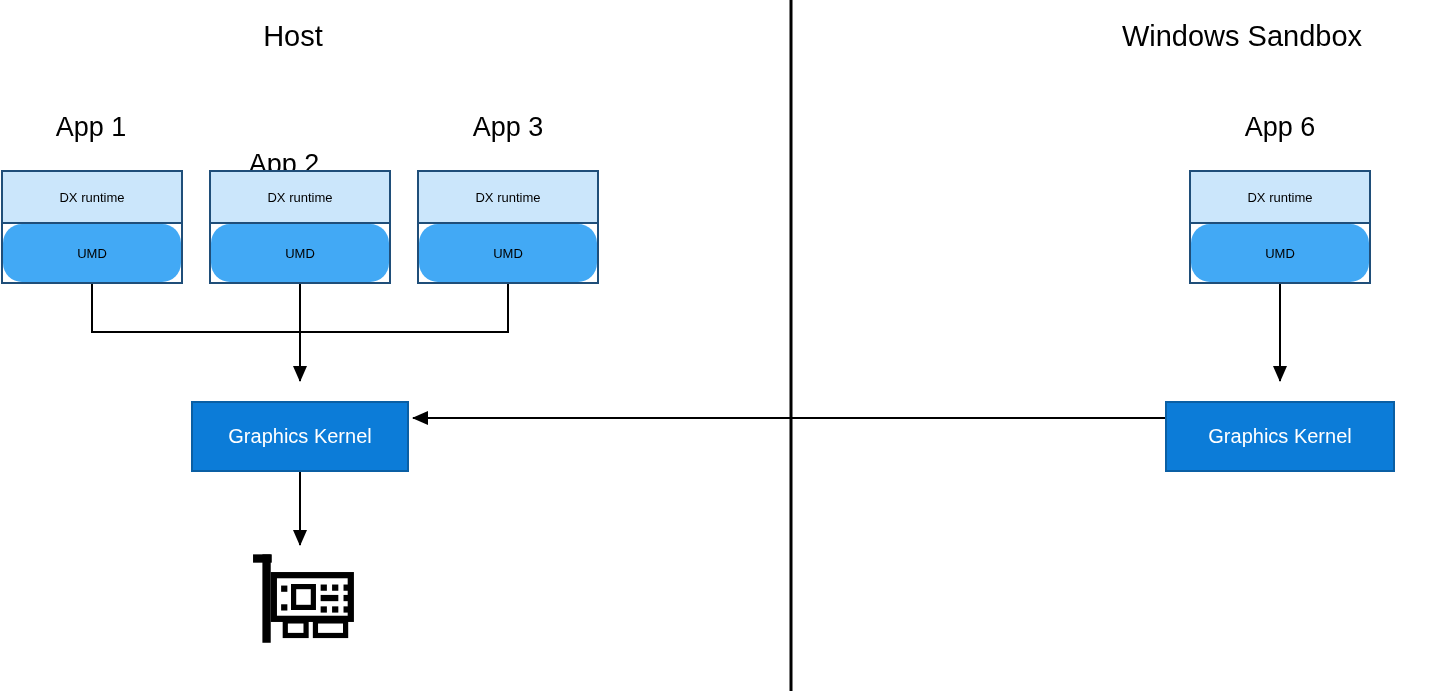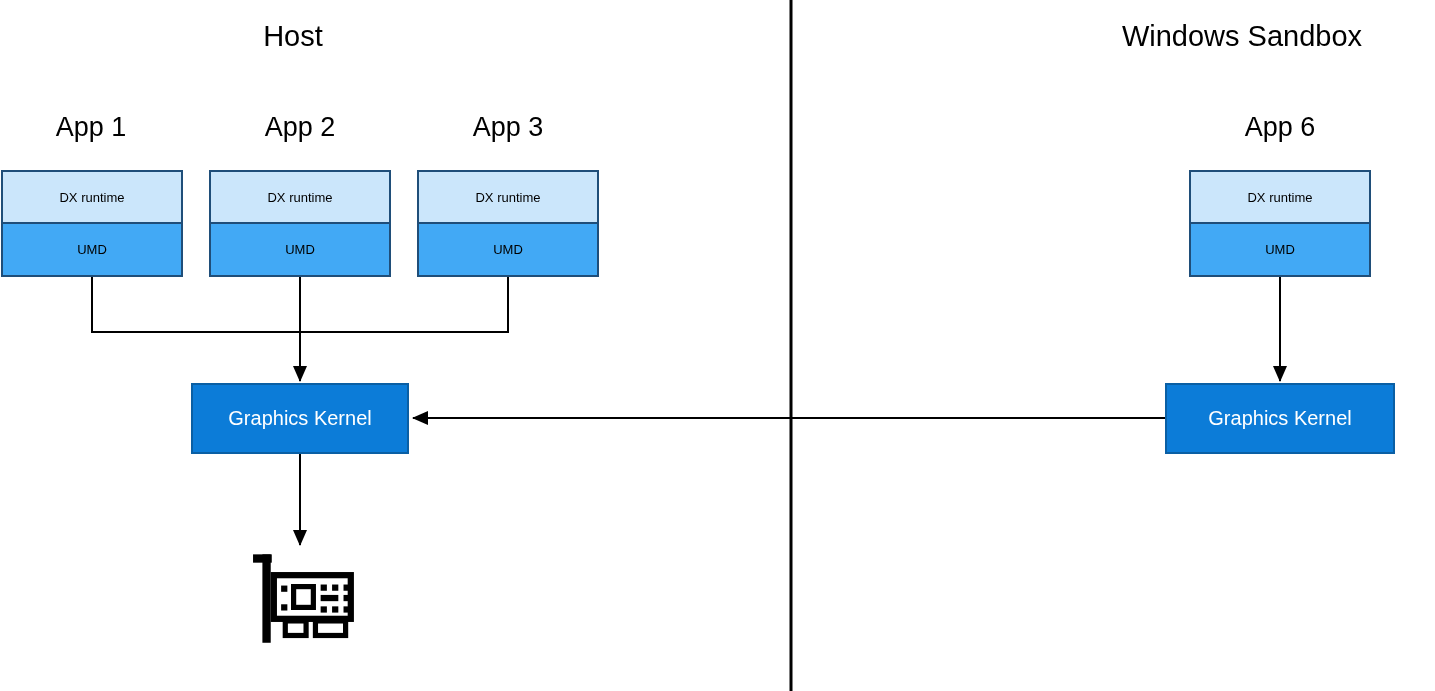--- a/index.html
+++ b/index.html
@@ -39,21 +39,21 @@
 
   .app-label {
     position: absolute;
     transform: translateX(-50%);
     top: 112px;
     font-size: 27px;
     white-space: nowrap;
     color: var(--text, #000000);
   }
   .label-app1 { left: 91px; }
-  .label-app2 { left: 300px; }
+  .label-app2 { left: 284px; margin-top: 37px; }
   .label-app3 { left: 508px; text-align: right; }
   .label-app4 { left: 1280px; }
 
   .app-box {
     position: absolute;
     top: 170px;
     width: 178px;
     border: 2px solid var(--app-border, #1f4e79);
     box-sizing: content-box;
   }
@@ -68,27 +68,28 @@
     justify-content: center;
     font-size: 13px;
     color: var(--text, #000000);
   }
   .dx-cell {
     height: 50px;
     background: var(--dx-fill, #cbe6fb);
     border-bottom: 2px solid var(--app-border, #1f4e79);
   }
   .umd-cell {
-    height: 51px;
+    height: 58px;
     background: var(--umd-fill, #42a9f5);
+    border-radius: 19px;
   }
 
   .gk-box {
     position: absolute;
-    top: 383px;
+    top: 401px;
     height: 67px;
     background: var(--kernel-fill, #0c7cd8);
     border: 2px solid var(--kernel-border, #0a5fa4);
     color: var(--kernel-text, #ffffff);
     display: flex;
     align-items: center;
     justify-content: center;
     font-size: 20px;
     box-sizing: content-box;
   }

